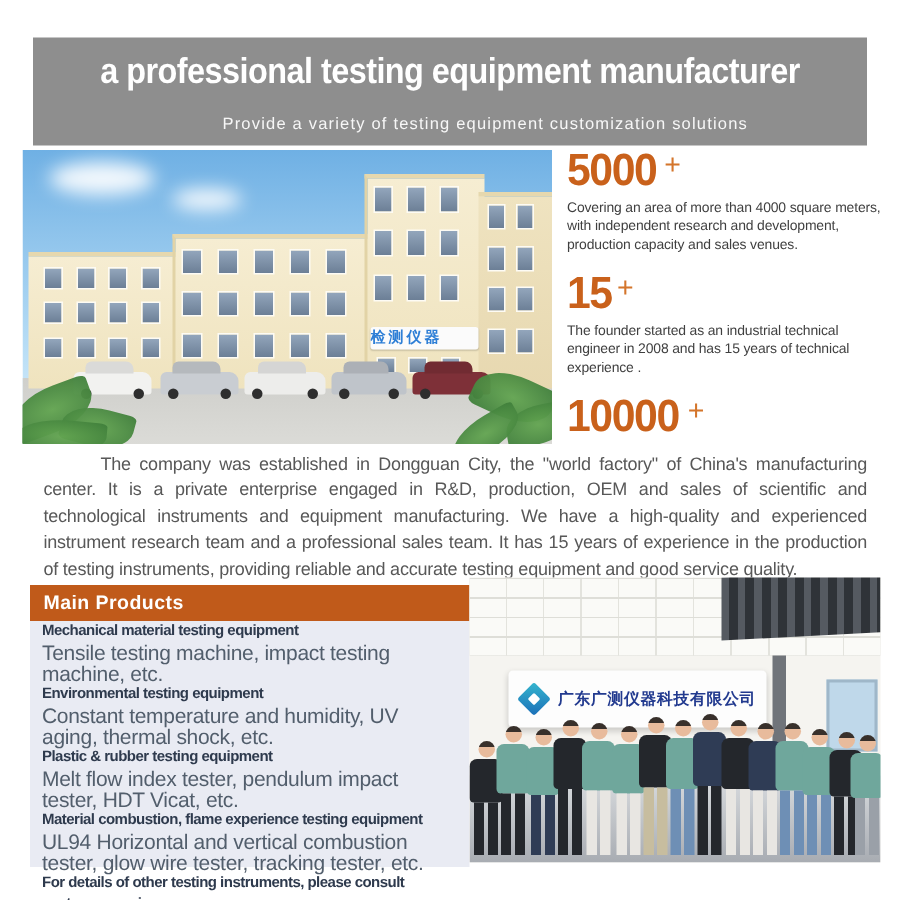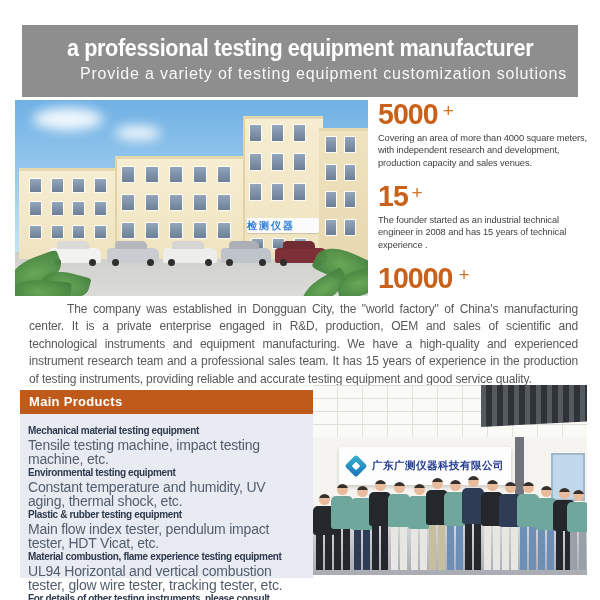--- a/index.html
+++ b/index.html
@@ -5,21 +5,21 @@
   html,body{margin:0;padding:0;background:#fff;}
   .page{position:relative;width:600px;height:600px;background:#fff;overflow:hidden;
         font-family:"Liberation Sans",sans-serif;}
 
   
   .banner{position:absolute;left:22px;top:25px;width:556px;height:72px;
           background:var(--banner-bg,#8E8E8E);text-align:center;}
   .banner-title{display:inline-block;margin-top:9px;color:#fff;font-weight:bold;
           font-size:24px;letter-spacing:-0.4px;transform:scaleX(.9);transform-origin:center;
           white-space:nowrap;}
-  .banner-sub{margin-top:3px;color:rgba(255,255,255,.93);font-size:16px;letter-spacing:.8px;padding-left:47px;}
+  .banner-sub{margin-top:15px;color:rgba(255,255,255,.93);font-size:11px;letter-spacing:.8px;padding-left:47px;}
 
   
   .photo-factory{position:absolute;left:15px;top:100px;width:353px;height:196px;overflow:hidden;}
   .sky{position:absolute;inset:0;background:linear-gradient(#6FB0E4,#BBDFF6 70%,#DDEFFB);}
   .cloud{position:absolute;background:rgba(255,255,255,.9);border-radius:50%;filter:blur(6px);}
   .ground{position:absolute;left:0;right:0;top:152px;bottom:0;background:linear-gradient(#CFCFCB,#DBDBD7);}
   .bldg{position:absolute;background:linear-gradient(#F6EDD2,#EFE3BE);border-top:3px solid #E6D8AE;}
   .b-left{left:4px;top:68px;width:102px;height:88px;}
   .b-main{left:100px;top:56px;width:132px;height:100px;border-left:2px solid #E2D3A6;}
   .b-tower{left:228px;top:16px;width:78px;height:140px;border-left:2px solid #E2D3A6;}
@@ -46,21 +46,21 @@
 
   
   .about{position:absolute;left:29px;top:301px;width:549px;color:#585858;font-size:12px;
          line-height:17.4px;letter-spacing:-0.15px;text-indent:38px;text-align:justify;}
 
   
   .mp-bar{position:absolute;left:20px;top:390px;width:293px;height:24px;
           background:var(--products-bar,#C05A1A);color:#fff;font-weight:bold;font-size:13px;
           line-height:24px;padding-left:9px;box-sizing:border-box;letter-spacing:.3px;}
   .mp-panel{position:absolute;left:20px;top:414px;width:293px;height:164px;
-            background:var(--panel-bg,#E9EBF3);box-sizing:border-box;padding:10px 8px 0 8px;}
+            background:var(--panel-bg,#E9EBF3);box-sizing:border-box;padding:0 8px 0 8px;}
   .p-title{color:#2E3A4D;font-weight:bold;font-size:10px;letter-spacing:-0.35px;
            line-height:14px;white-space:nowrap;}
   .p-detail{color:#525E6C;font-size:14px;letter-spacing:-0.2px;line-height:14px;}
   .p-note{color:#2E3A4D;font-weight:bold;font-size:10px;letter-spacing:-0.35px;line-height:14px;}
 
   
   .photo-team{position:absolute;left:313px;top:385px;width:274px;height:190px;overflow:hidden;
               background:#F5F4F0;}
   .ceiling{position:absolute;left:0;top:0;right:0;height:52px;background:#FAFAF7;
      background-image:repeating-linear-gradient(0deg,transparent 0 12px,#DEDED8 12px 13px),
@@ -211,21 +211,21 @@
 
   <div class="about">The company was established in Dongguan City, the "world factory" of China's manufacturing center. It is a private enterprise engaged in R&amp;D, production, OEM and sales of scientific and technological instruments and equipment manufacturing. We have a high-quality and experienced instrument research team and a professional sales team. It has 15 years of experience in the production of testing instruments, providing reliable and accurate testing equipment and good service quality.</div>
 
   <div class="mp-bar">Main Products</div>
   <div class="mp-panel">
     <div class="p-title">Mechanical material testing equipment</div>
     <div class="p-detail">Tensile testing machine, impact testing machine, etc.</div>
     <div class="p-title">Environmental testing equipment</div>
     <div class="p-detail">Constant temperature and humidity, UV aging, thermal shock, etc.</div>
     <div class="p-title">Plastic &amp; rubber testing equipment</div>
-    <div class="p-detail">Main flow index tester, pendulum impact tester, HDT Vicat, etc.</div>
+    <div class="p-detail">Melt flow index tester, pendulum impact tester, HDT Vicat, etc.</div>
     <div class="p-title">Material combustion, flame experience testing equipment</div>
     <div class="p-detail">UL94 Horizontal and vertical combustion tester, glow wire tester, tracking tester, etc.</div>
     <div class="p-note">For details of other testing instruments, please consult customer service</div>
   </div>
 
   <div class="photo-team">
     <div class="ceiling"></div>
     <div class="ceiling-dark"></div>
     <div class="team-sign">
       <span class="logo-diamond"></span>

